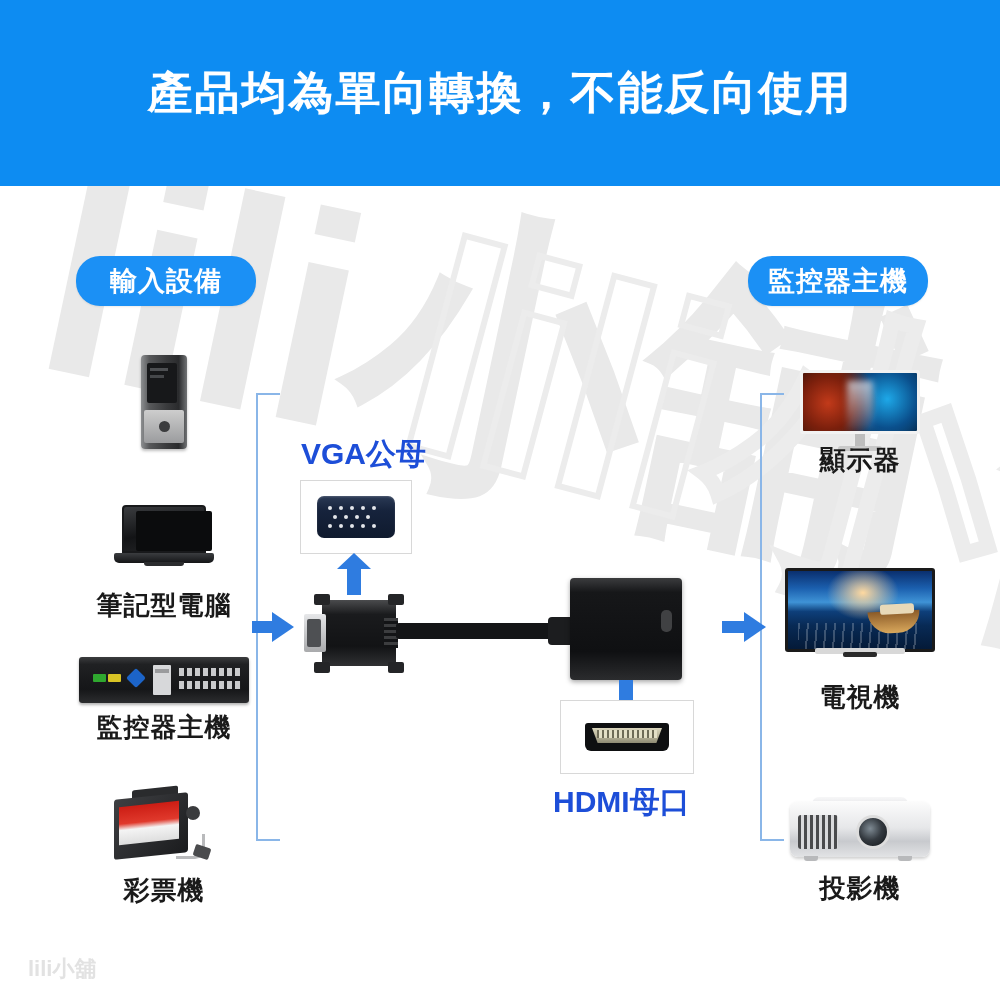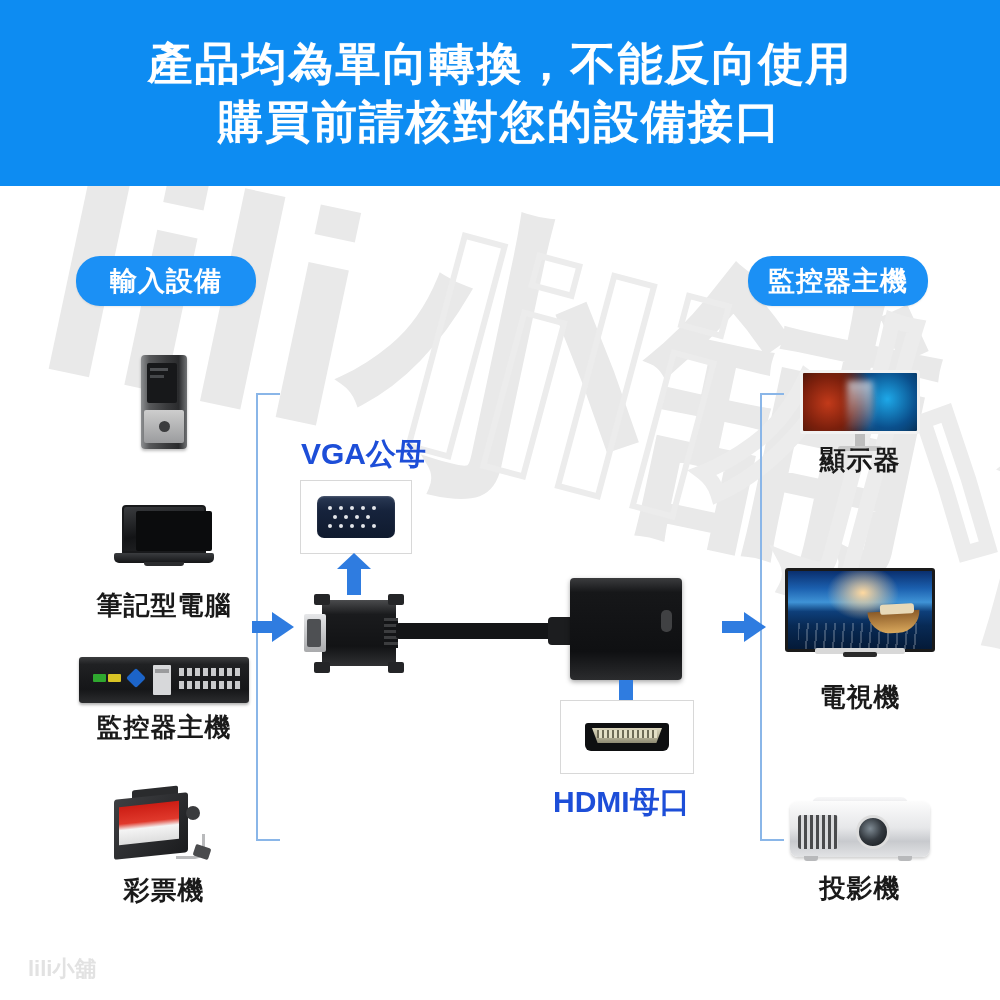--- a/index.html
+++ b/index.html
@@ -238,21 +238,20 @@
   .ba-shaft{position:absolute;background:#2f7ce0;}
   .ba-head{position:absolute;width:0;height:0;}
 </style>
 </head>
 <body>
 
 <div class="page">
 
   <div class="header">
     <div class="header-line">產品均為單向轉換，不能反向使用</div>
-    <div class="header-line">購買前請核對您的設備接口</div>
   </div>
 
   <div class="watermark">
     <div class="wm-text wm-a">lili小舖</div>
     <div class="wm-outline wm-b">lili小舖</div>
   </div>
 
   <div class="layer">
 
     <div class="pill pill-in">輸入設備</div>

